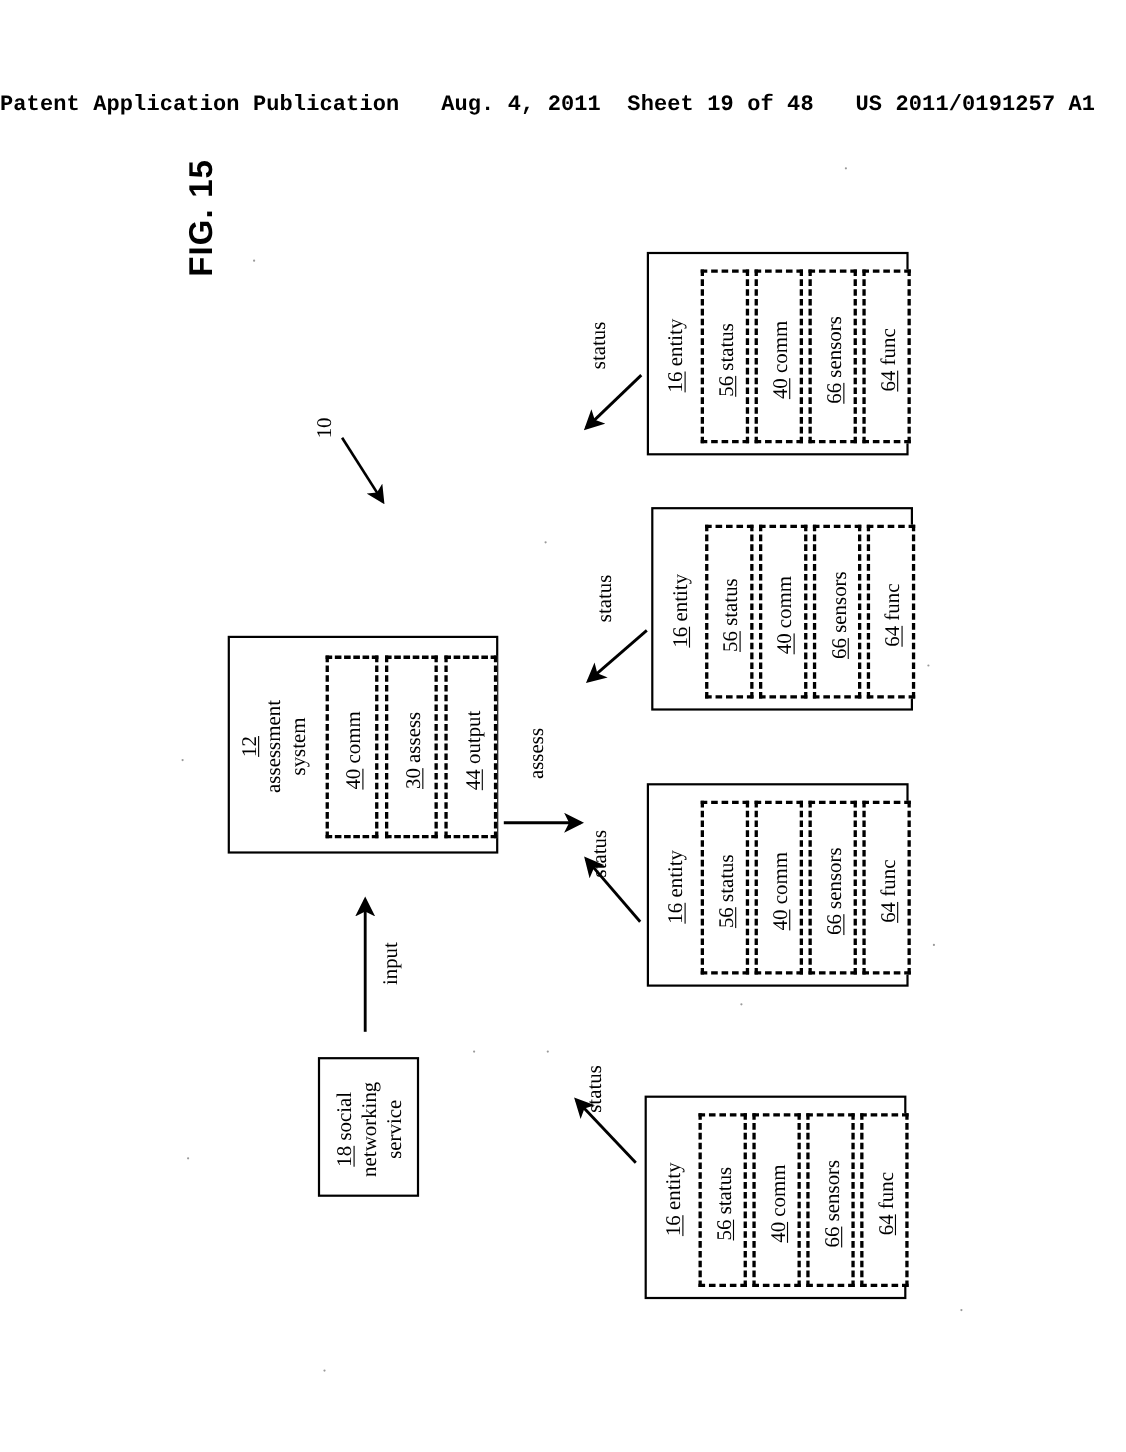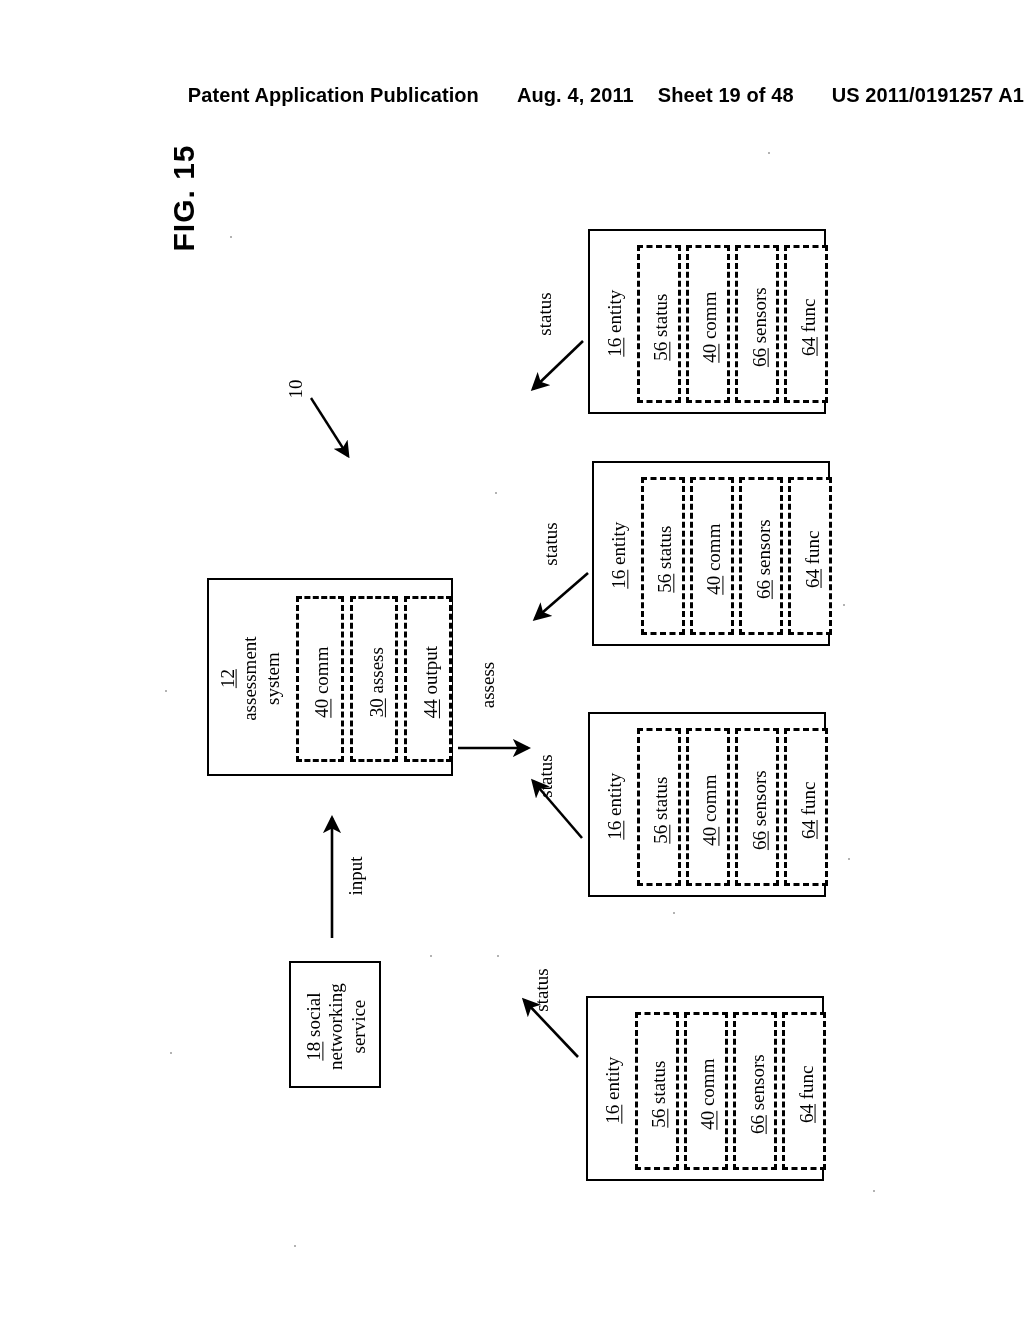--- a/index.html
+++ b/index.html
@@ -16,22 +16,22 @@
     color: #000000;
     overflow: hidden;
   }
 
   
   .page-header {
     position: absolute;
     top: 84px;
     left: 0;
     width: 1024px;
-    text-align: right;
-    font-family: Liberation Sans, sans-serif;
+    text-align: left;
+    font-family: Liberation Mono, monospace;
     font-weight: bold;
     font-size: 20px;
     letter-spacing: 0.1px;
     white-space: nowrap;
   }
   .page-header .seg { display: inline-block; }
   .gap-lg { display: inline-block; width: 38px; }
   .gap-md { display: inline-block; width: 24px; }
 
   

